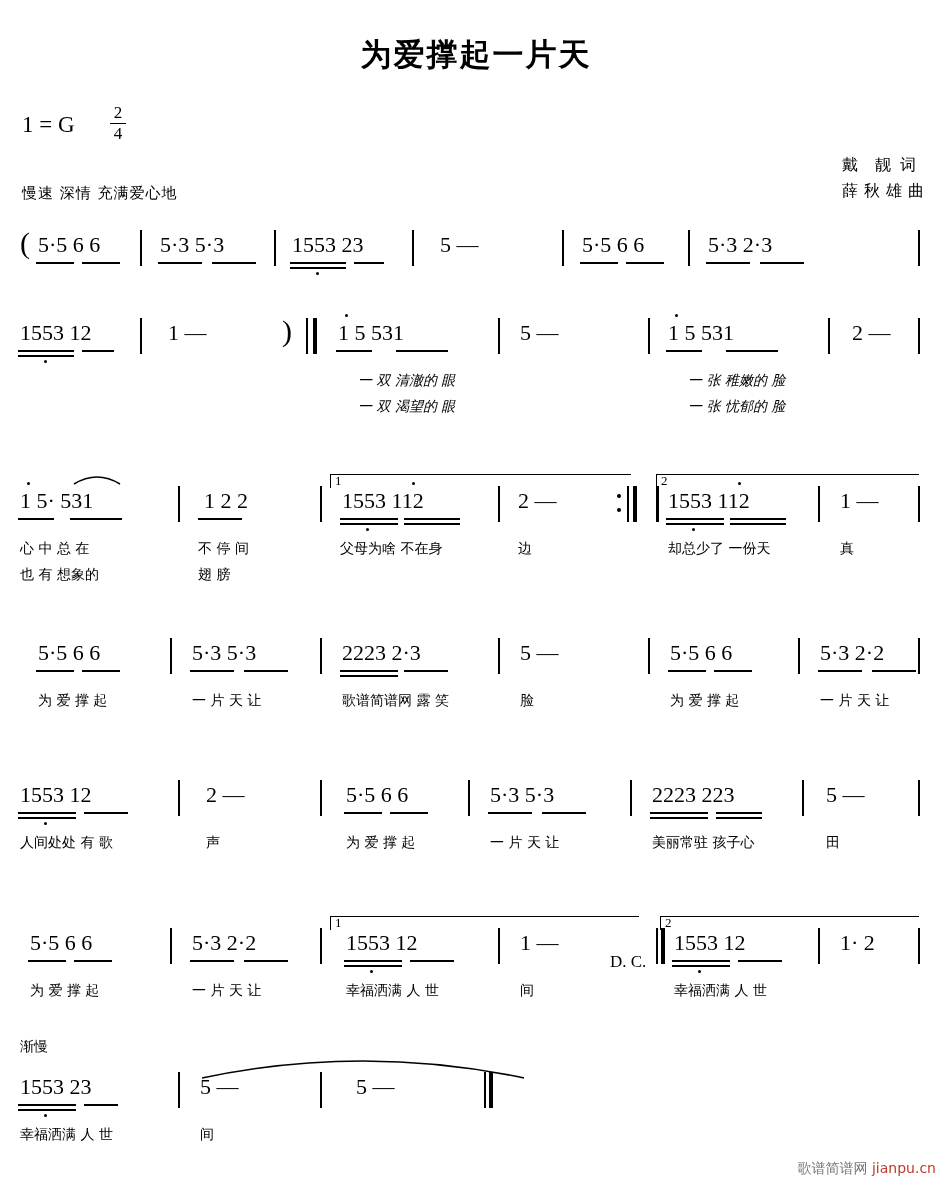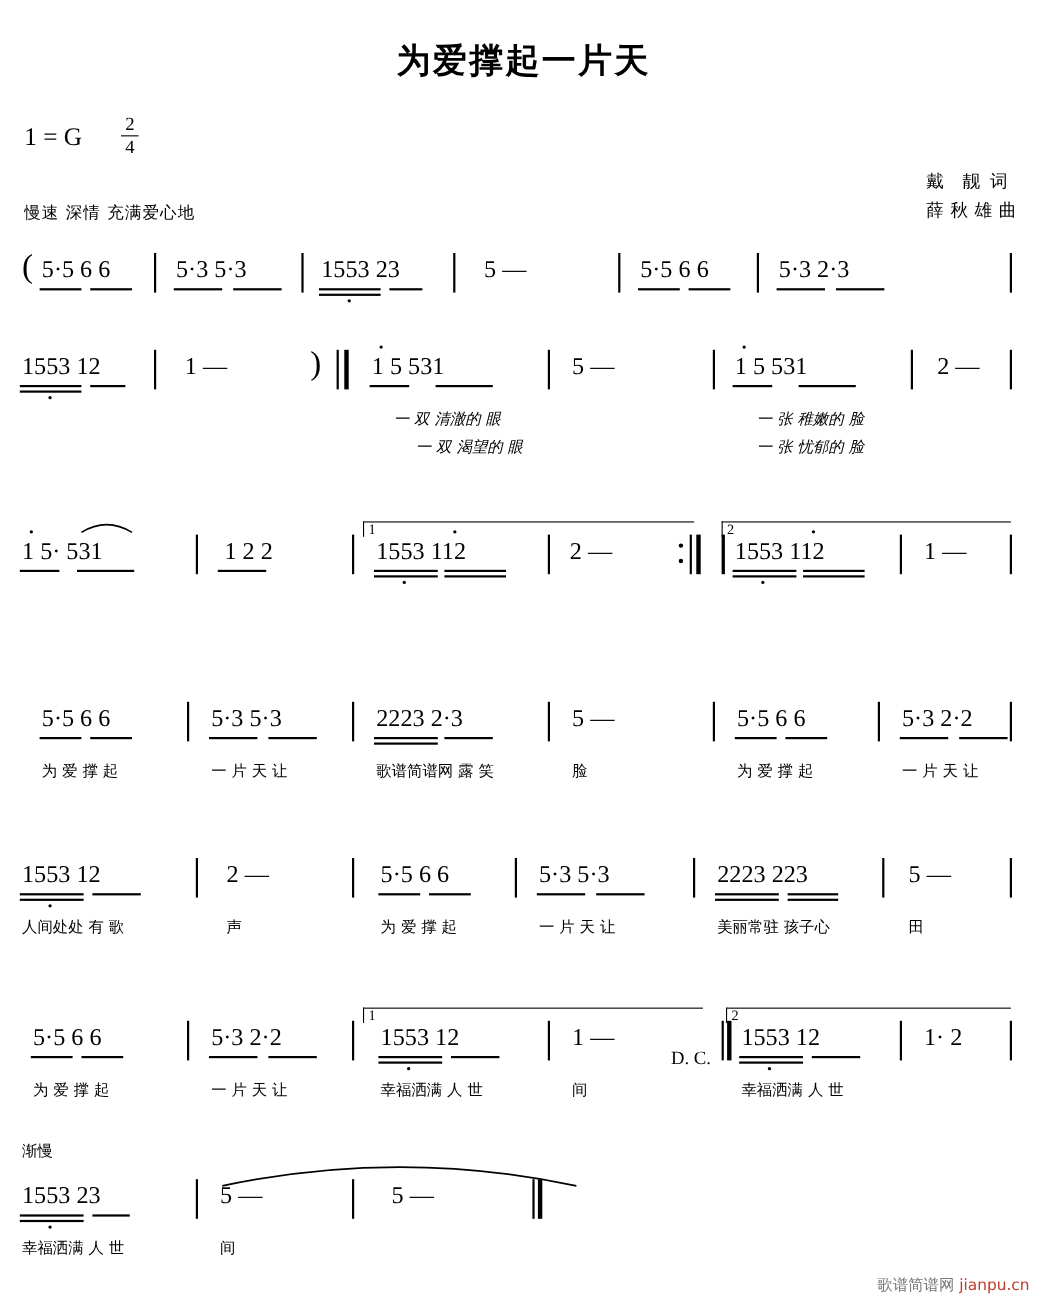--- a/index.html
+++ b/index.html
@@ -149,21 +149,21 @@
 
       <span class="bl" style="left:808px;top:-2px;height:36px;"></span>
 
       <span class="n" style="left:832px;top:0;">2     —</span>
 
       <span class="bl" style="left:898px;top:-2px;height:36px;"></span>
     </div>
     <div style="position:relative;height:48px;font-style:italic;">
       <span class="ly" style="left:338px;top:6px;">一 双   清澈的   眼</span>
       <span class="ly" style="left:668px;top:6px;">一 张  稚嫩的   脸</span>
-      <span class="ly" style="left:338px;top:32px;margin-left:20px;">一 双   渴望的   眼</span>
+      <span class="ly" style="left:338px;top:32px;">一 双   渴望的   眼</span>
       <span class="ly" style="left:668px;top:32px;">一 张  忧郁的   脸</span>
     </div>
   </div>
 
   <div class="sys" style="top:488px;">
 
     <div class="ending" style="left:310px;top:-14px;width:300px;">
       <span>1</span>
     </div>
     <div class="ending" style="left:636px;top:-14px;width:262px;">
@@ -215,20 +215,30 @@
       <span class="ul1" style="left:710px;top:30px;width:56px;"></span>
       <span class="ul2" style="left:710px;top:35px;width:56px;"></span>
       <span class="dotu" style="left:718px;top:-6px;"></span>
 
       <span class="bl" style="left:798px;top:-2px;height:36px;"></span>
 
       <span class="n" style="left:820px;top:0;">1     —</span>
 
       <span class="bl" style="left:898px;top:-2px;height:36px;"></span>
     </div>
+    <div style="position:relative;height:48px;">
+      <span class="ly" style="left:0px;top:6px;">心 中  总 在</span>
+      <span class="ly" style="left:178px;top:6px;">不 停  间</span>
+      <span class="ly" style="left:320px;top:6px;">父母为啥 不在身</span>
+      <span class="ly" style="left:498px;top:6px;">边</span>
+      <span class="ly" style="left:648px;top:6px;">却总少了 一份天</span>
+      <span class="ly" style="left:820px;top:6px;">真</span>
+      <span class="ly" style="left:0px;top:32px;">也 有  想象的</span>
+      <span class="ly" style="left:178px;top:32px;">翅    膀</span>
+    </div>
   </div>
 
   <div class="sys" style="top:640px;">
     <div class="notes">
       <span class="n" style="left:18px;top:0;">5·5  6 6</span>
       <span class="ul1" style="left:16px;top:30px;width:38px;"></span>
       <span class="ul1" style="left:62px;top:30px;width:38px;"></span>
 
       <span class="bl" style="left:150px;top:-2px;height:36px;"></span>
 

